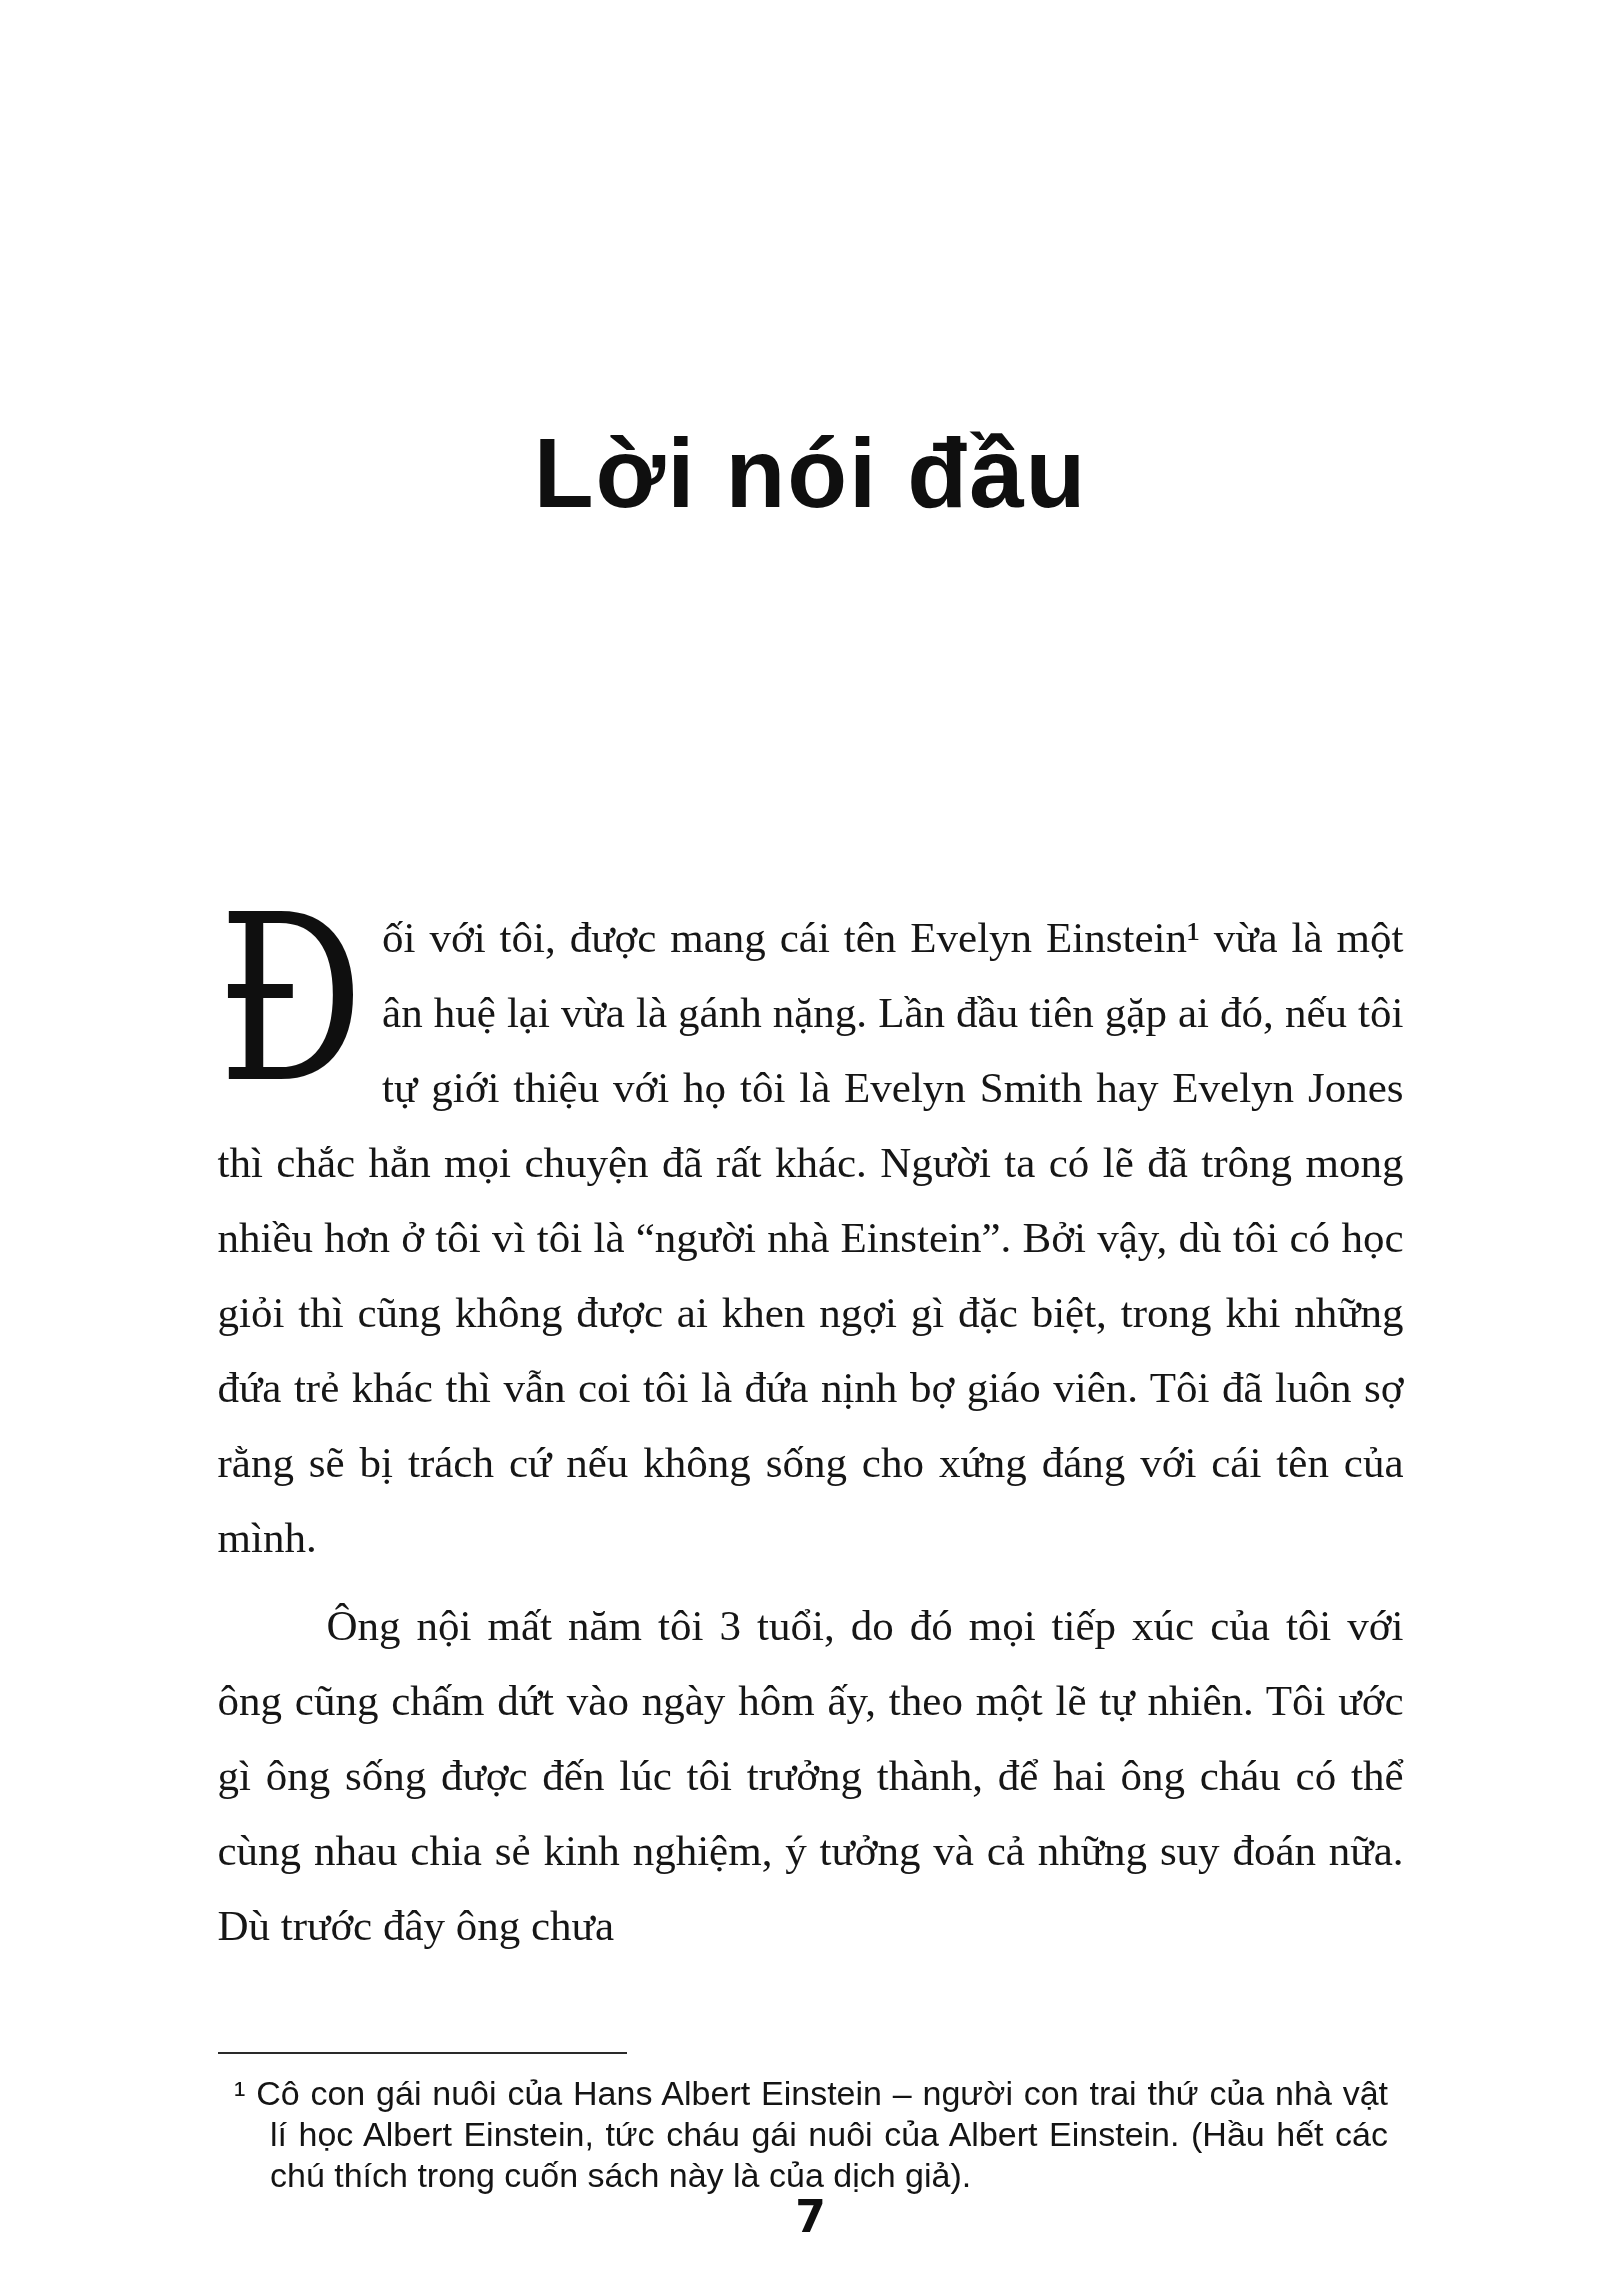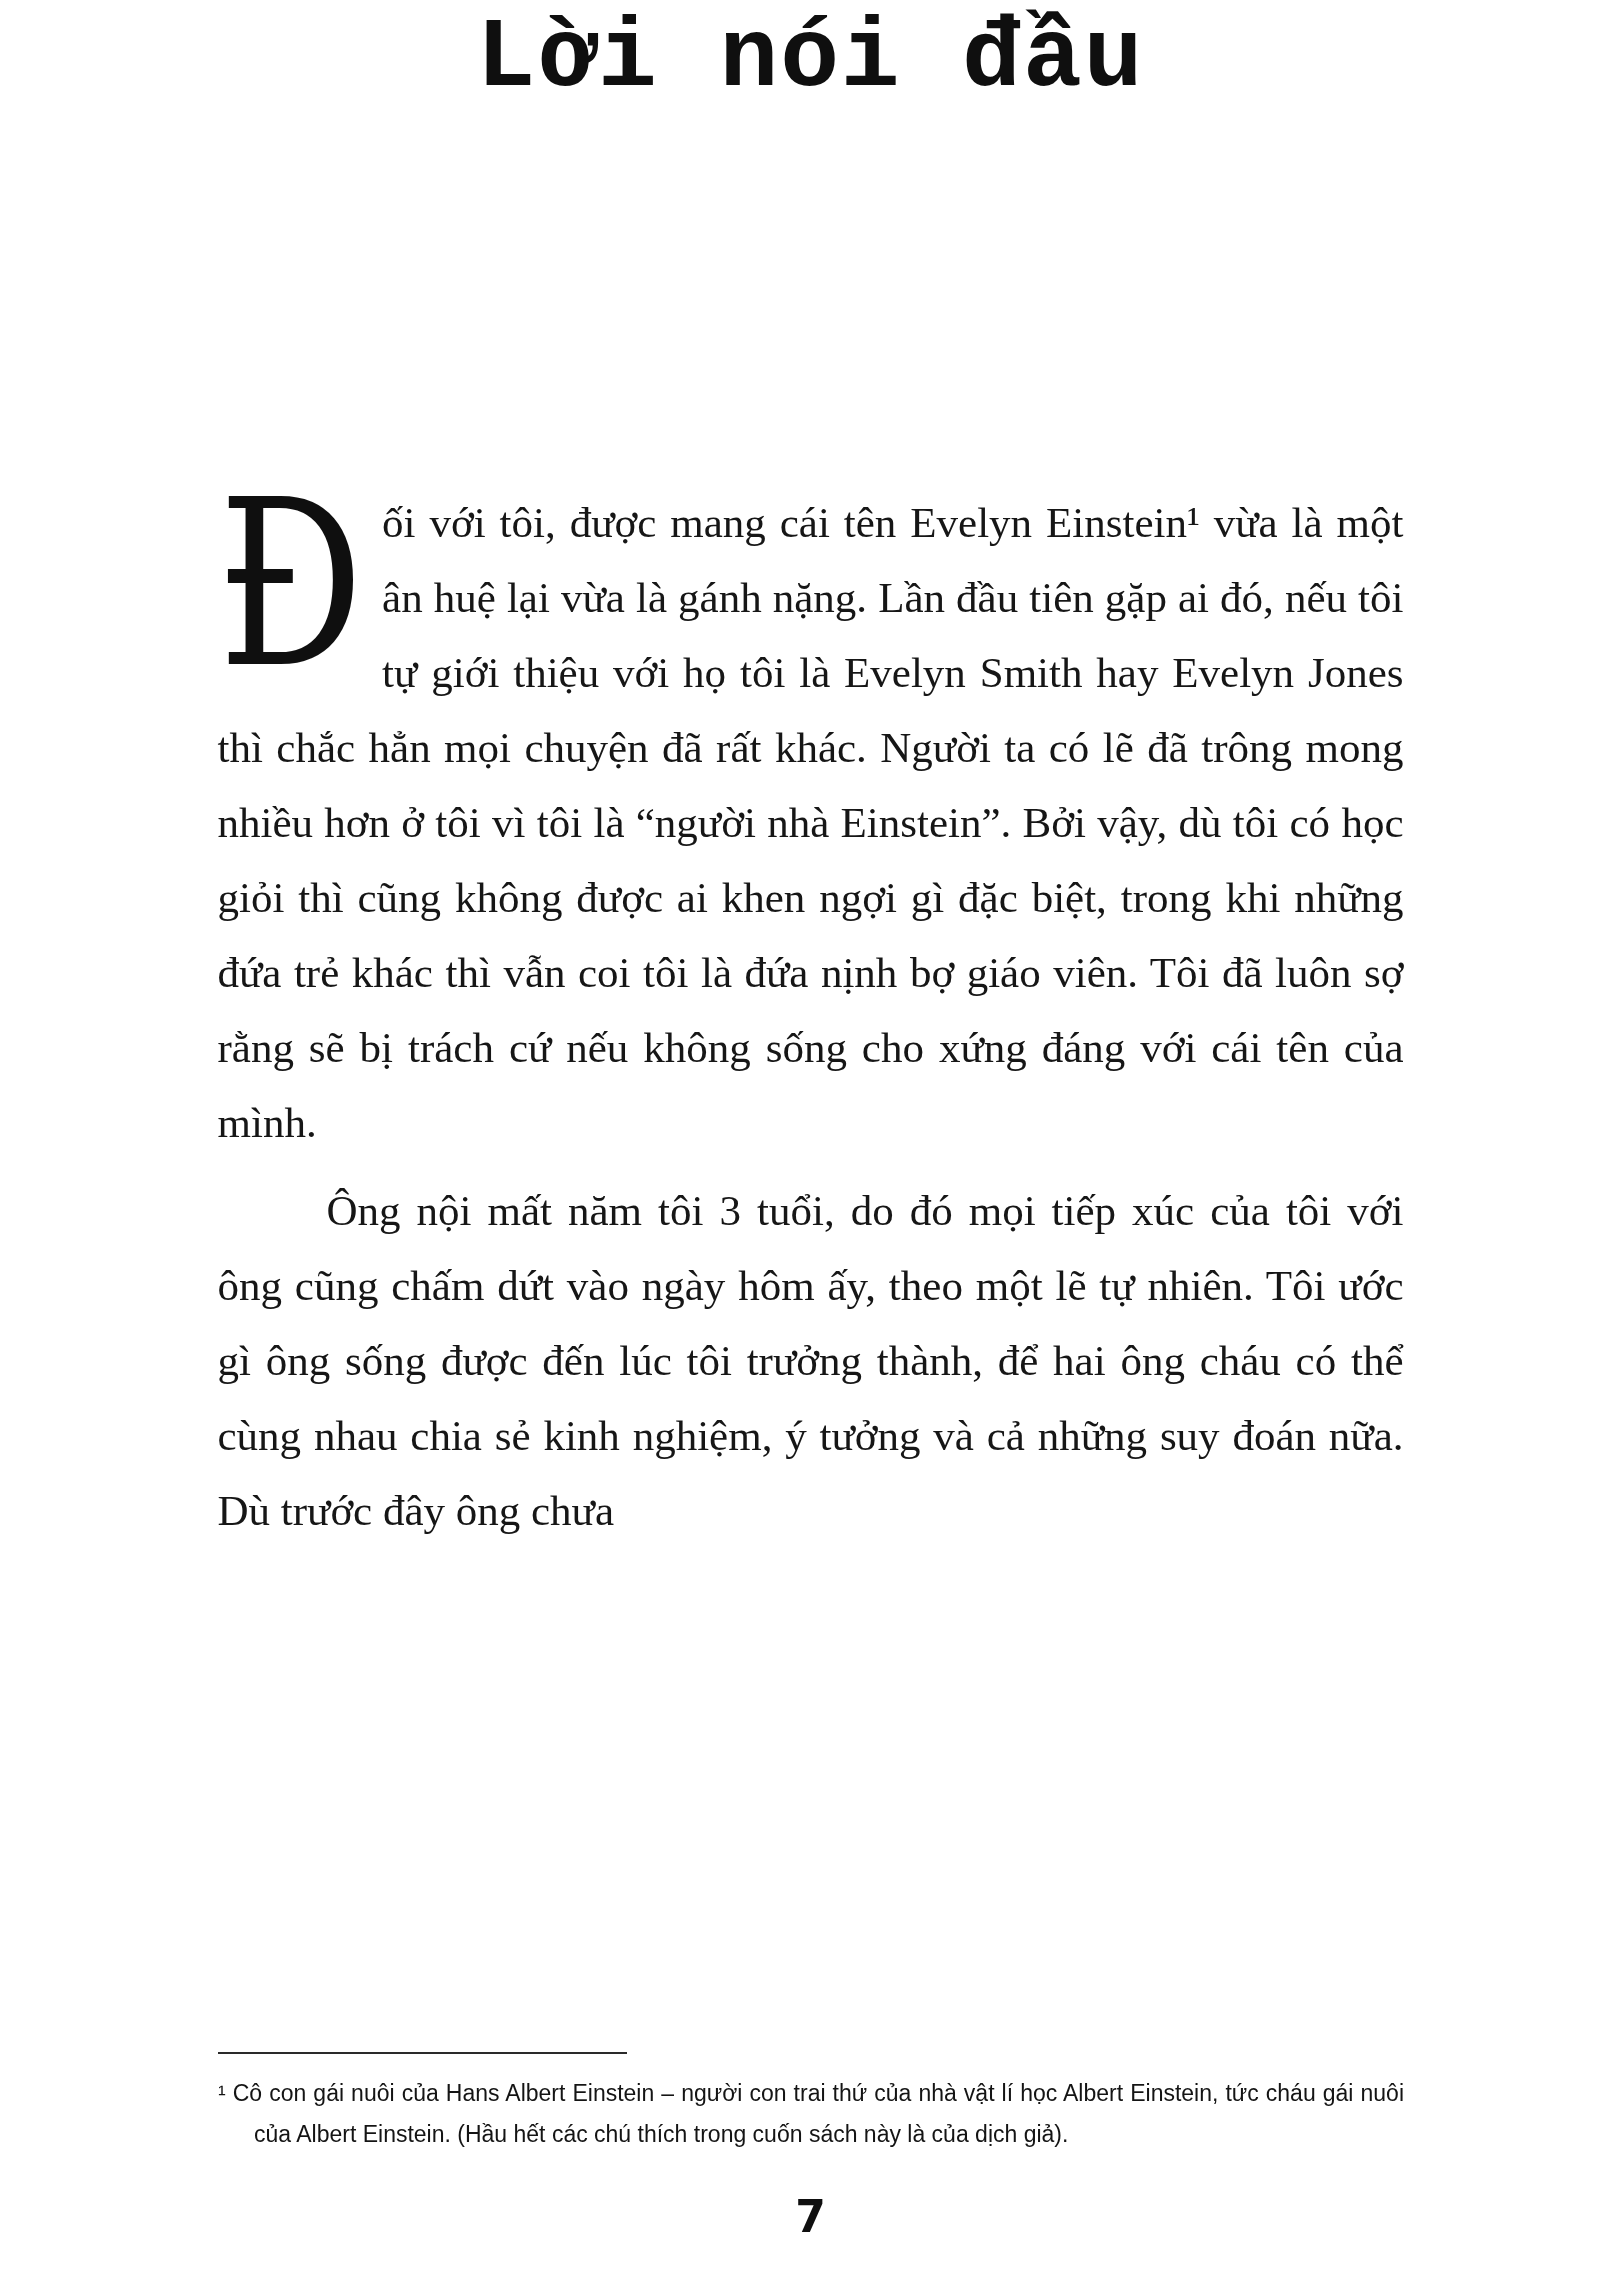--- a/index.html
+++ b/index.html
@@ -11,22 +11,23 @@
     .page {
       position: relative;
       width: 1621px;
       height: 2291px;
       background: #ffffff;
       overflow: hidden;
       color: #141414;
     }
     .chapter-title {
       margin: 0;
+      padding-top: 415px;
       text-align: center;
-      font-family: Liberation Mono, monospace;
+      font-family: Liberation Sans, sans-serif;
       font-weight: 700;
       font-size: 98px;
       letter-spacing: 1.9px;
       color: #0f0f0f;
       line-height: 1.2;
     }
     .text-block {
       width: 1186px;
       margin: 367px auto 0 auto;
       font-family: "Liberation Serif", "DejaVu Serif", serif;
@@ -59,23 +60,23 @@
       top: 2052px;
       width: 1186px;
     }
     .footnote-rule {
       width: 409px;
       height: 0;
       border-top: 2.8px solid #2a2a2a;
       margin: 0 0 19px 0;
     }
     .footnote {
-      margin: 0;
+      margin: 16px;
       font-family: "Liberation Sans", "DejaVu Sans", sans-serif;
-      font-size: 23px;
+      font-size: 34px;
       line-height: 41px;
       text-align: justify;
       padding-left: 36px;
       text-indent: -36px;
       color: #141414;
     }
     .page-number {
       position: absolute;
       left: 0;
       bottom: 49px;

